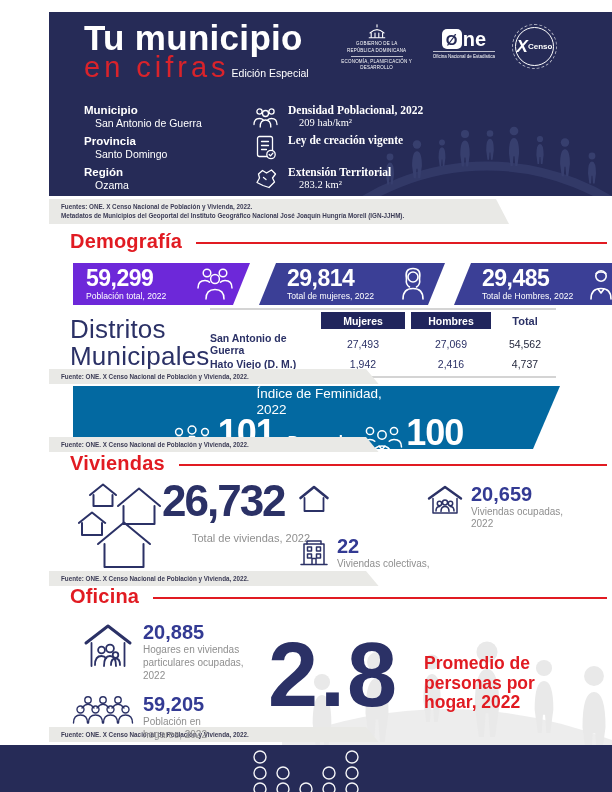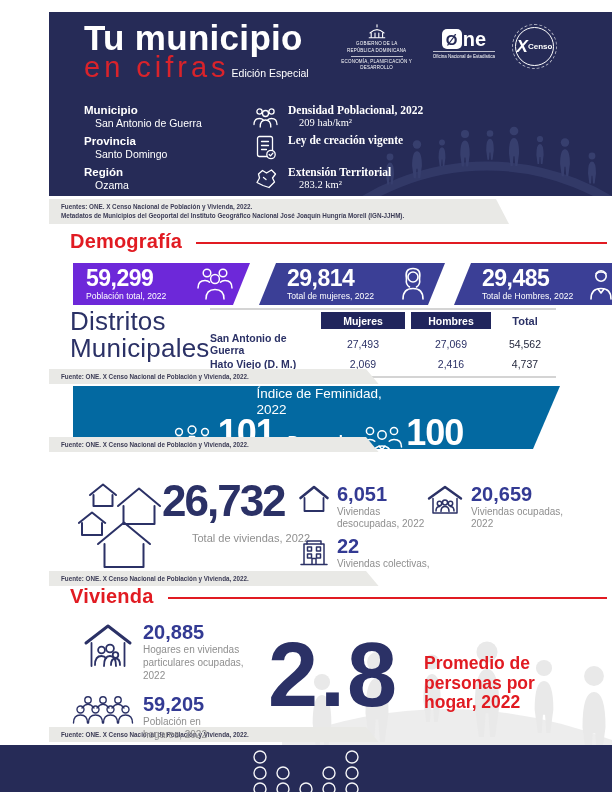--- a/index.html
+++ b/index.html
@@ -63,21 +63,21 @@
   .banner { height:42px; color:#fff; display:flex; align-items:center; position:relative; }
   .b1 { width:164px; background:#6d28d9; clip-path:polygon(0 0,100% 0,calc(100% - 17px) 100%,0 100%); padding-left:13px; }
   .b2 { width:158px; background:#3b3f96; clip-path:polygon(17px 0,100% 0,calc(100% - 17px) 100%,0 100%); padding-left:28px; }
   .b3 { width:150px; background:#3b3f96; clip-path:polygon(17px 0,100% 0,calc(100% - 17px) 100%,0 100%); padding-left:28px; }
   .bnum { font-size:23px; font-weight:700; line-height:1; letter-spacing:-.5px; }
   .blab { font-size:8.6px; margin-top:1px; }
   .bicon { position:absolute; top:3px; color:#fff; }
   .b1 .bicon { right:14px; } .b2 .bicon { right:16px; } .b3 .bicon { right:16px; }
 
   
-  .dist { position:absolute; left:70px; top:308px; width:486px; display:flex; }
+  .dist { position:absolute; left:70px; top:308px; width:486px; display:flex;align-items:center; }
   .dist-title { width:134px; flex:none; color:#2b3166; font-size:26px; font-weight:300; line-height:1.05; letter-spacing:.2px; }
   .dtable { flex:1; margin-left:6px; border-top:2px solid #d4d4d4; padding-top:2px; }
   .trow { display:grid; grid-template-columns:108px 90px 86px 1fr; align-items:center; }
   .th-navy { background:#20255c; color:#fff; font-weight:700; font-size:10.5px; text-align:center; padding:2.5px 0; margin:0 3px; }
   .th-total { color:#2b3166; font-weight:700; font-size:11px; text-align:center; }
   .tbody { border-bottom:2px solid #d4d4d4; padding:3px 0 4px; }
   .tname { color:#2b3166; font-weight:700; font-size:10.5px; }
   .tval { color:#2b3166; font-size:10.5px; text-align:center; padding:2px 0; }
   .ttot { color:#1e2238; font-size:10.5px; text-align:center; }
 
@@ -300,21 +300,21 @@
       </div>
       <div class="tbody">
         <div class="trow">
           <div class="tname">San Antonio de Guerra</div>
           <div class="tval">27,493</div>
           <div class="tval">27,069</div>
           <div class="ttot">54,562</div>
         </div>
         <div class="trow">
           <div class="tname">Hato Viejo (D. M.)</div>
-          <div class="tval">2,069</div>
+          <div class="tval">1,942</div>
           <div class="tval">2,416</div>
           <div class="ttot">4,737</div>
         </div>
       </div>
     </div>
   </div>
 
   <div class="src src2">
     <div>Fuente: ONE. X Censo Nacional de Población y Vivienda, 2022.</div>
   </div>
@@ -349,44 +349,44 @@
         <div class="fem-val">100</div>
         <div class="fem-lab">Hombres</div>
       </div>
     </div>
   </div>
 
   <div class="src src3">
     <div>Fuente: ONE. X Censo Nacional de Población y Vivienda, 2022.</div>
   </div>
 
+  <div class="shead sh-viv">
+    <h2>Viviendas</h2>
+    <div class="rule"></div>
+  </div>
 
   <div class="viv">
     <svg class="ic viv-cluster" width="84" height="88" viewBox="0 0 84 88" style="stroke-width:2;">
       <path d="M12 13 L25 2.5 L38 13"></path>
         <path d="M15.5 13 V24 H34.5 V13"></path>
       <path d="M40 24 L61 6.5 L82 24"></path>
         <path d="M45.5 24 V42 H76.5 V24"></path>
       <path d="M0.8 41 L14 30.5 L27.2 41"></path>
         <path d="M4 41 V53 H24 V41"></path>
       <path d="M20 62 L46 40.5 L72 62"></path>
         <path d="M26.5 62 V85 H65.5 V62"></path>
     </svg>
     <div class="viv-num">26,732</div>
     <div class="viv-lab">Total de viviendas, 2022</div>
 
     <div class="vitem v1">
       <svg class="ic vicon" width="32" height="30" viewBox="0 0 32 30" style="stroke-width:1.8;">
         <path d="M2.5 14 L16 3 L29.5 14" style="stroke-width:2.6;"></path>
         <path d="M6.5 14 V27 H25.5 V14"></path>
       </svg>
-      <div>
-        <div class="vnum">6,051</div>
-        <div class="vlab">Viviendas desocupadas, 2022</div>
-      </div>
     </div>
 
     <div class="vitem v2">
       <svg class="ic vicon" width="32" height="32" viewBox="0 0 32 32" style="stroke-width:1.5;">
         <path d="M6 28 V8 H26 V28"></path>
         <path d="M3 28.5 h26"></path>
         <path d="M9 8 V5 h14 V8"></path>
         <rect x="9.5" y="11" width="4" height="4"></rect>
           <rect x="18.5" y="11" width="4" height="4"></rect>
         <rect x="9.5" y="18" width="4" height="4"></rect>
@@ -413,21 +413,21 @@
         <div class="vlab">Viviendas ocupadas, 2022</div>
       </div>
     </div>
   </div>
 
   <div class="src src4">
     <div>Fuente: ONE. X Censo Nacional de Población y Vivienda, 2022.</div>
   </div>
 
   <div class="shead sh-hog">
-    <h2>Vivienda</h2>
+    <h2>Oficina</h2>
     <div class="rule"></div>
   </div>
 
   <div class="hog">
     <svg class="hog-deco" width="330" height="126" viewBox="0 0 330 126">
       <defs>
         <g id="ps2">
           <circle cx="0" cy="-10" r="3.1" fill="currentColor"></circle>
           <path fill="currentColor" d="M-3.6 6 Q-3.6 -5 0 -5 Q3.6 -5 3.6 6 L2.4 15 L0.9 15 L0.4 8 L-0.4 8 L-0.9 15 L-2.4 15 Z"></path>
         </g>

